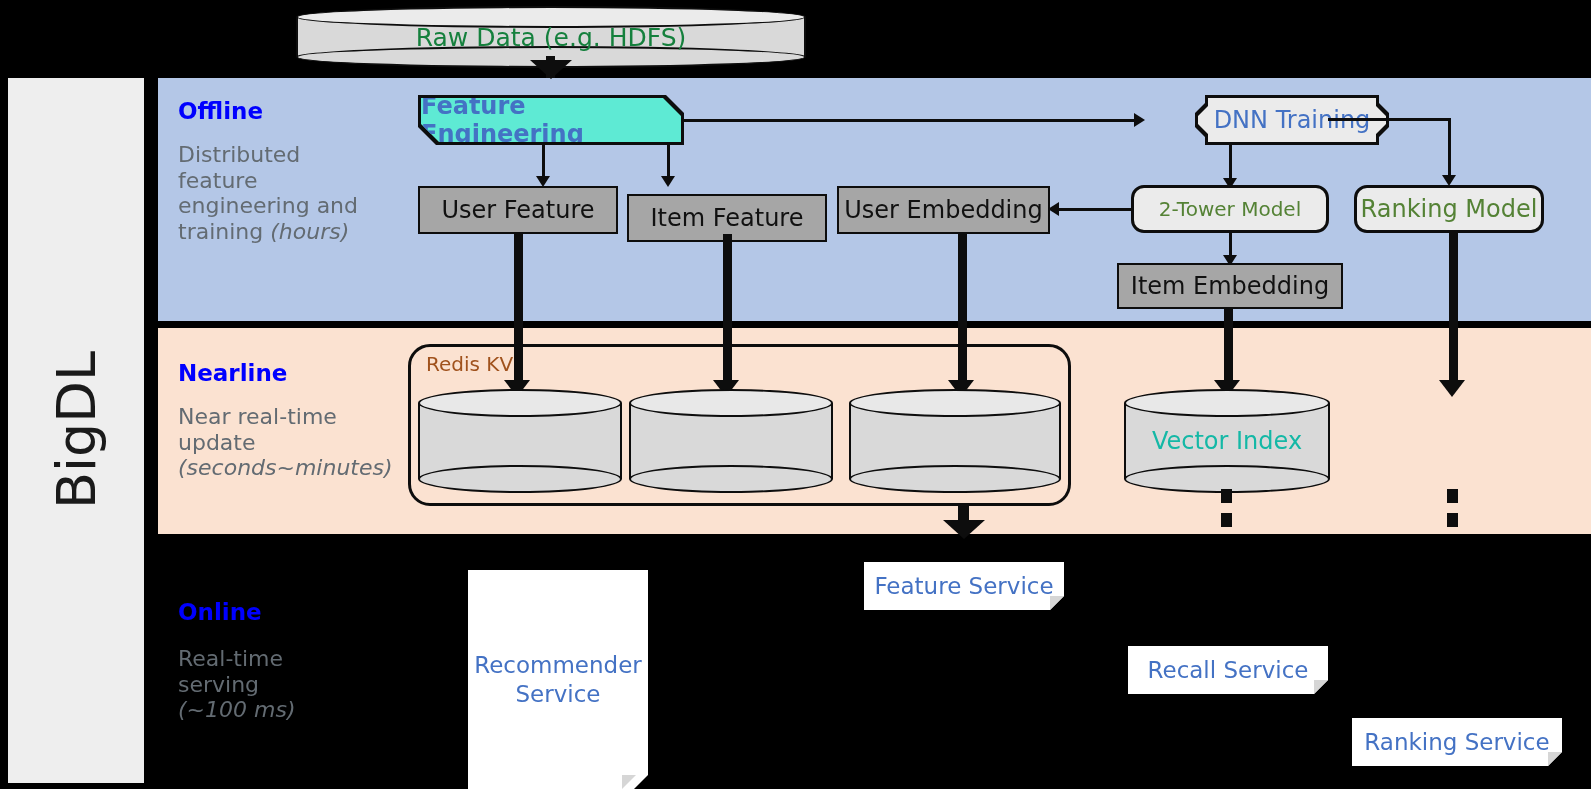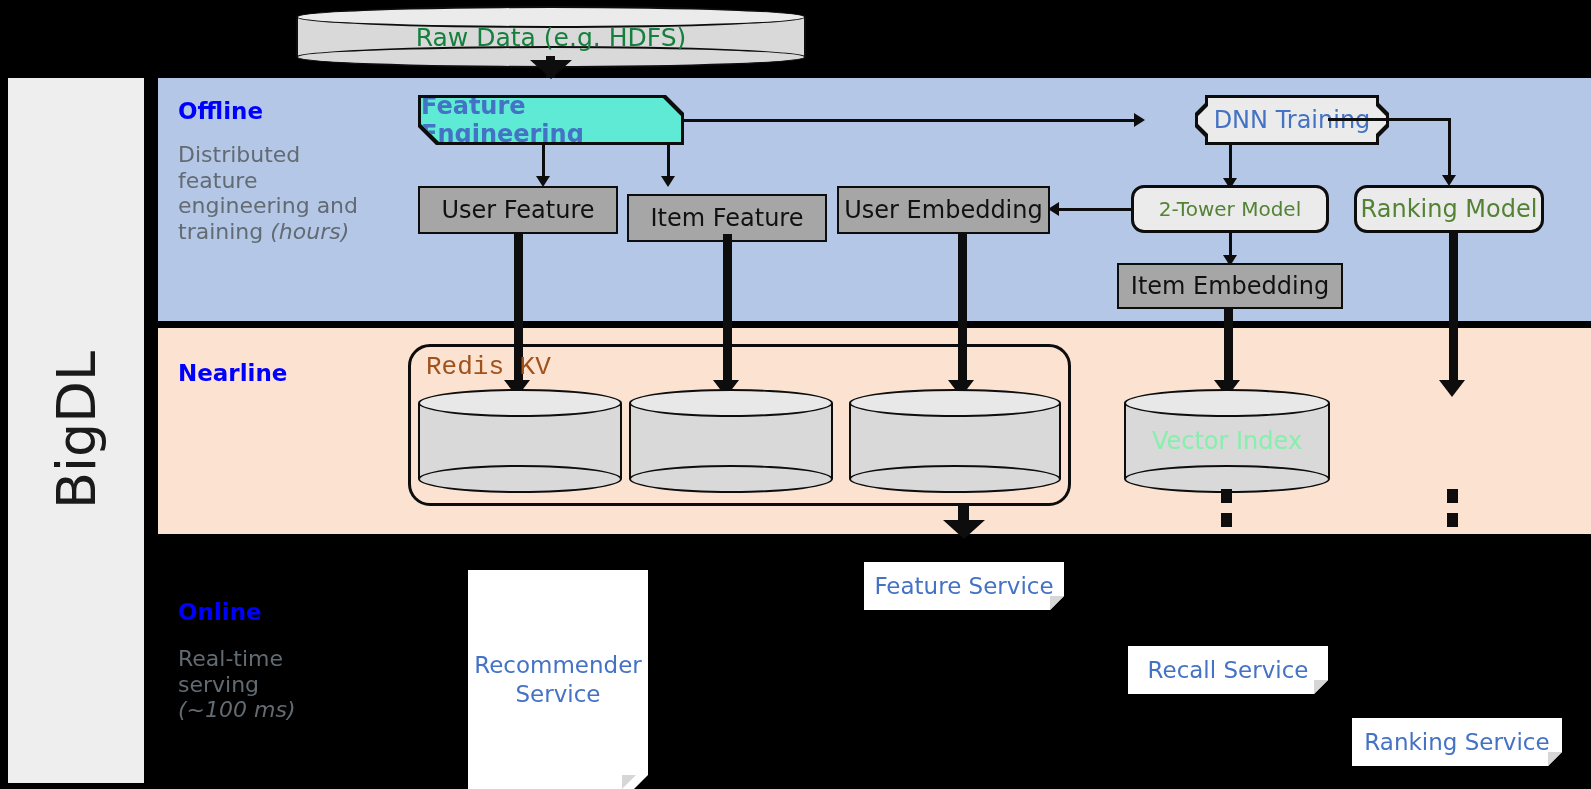--- a/index.html
+++ b/index.html
@@ -60,37 +60,37 @@
   .cyl{position:absolute;}
   .cyl .body{position:absolute;left:0;right:0;top:14px;bottom:14px;
     background:#d9d9d9;border-left:2.5px solid #0d0d0d;border-right:2.5px solid #0d0d0d;
     box-sizing:border-box;}
   .cyl .top{position:absolute;left:0;right:0;top:0;height:28px;
     background:#e8e8e8;border:2.5px solid #0d0d0d;border-radius:50%;box-sizing:border-box;}
   .cyl .bottom{position:absolute;left:0;right:0;bottom:0;height:28px;
     background:#d9d9d9;border:2.5px solid #0d0d0d;border-radius:50%;box-sizing:border-box;}
   .cyl .cyl-label{position:absolute;left:0;right:0;top:0;bottom:0;
     display:flex;align-items:center;justify-content:center;
-    color:#86efac;font-size:24px;z-index:3;}
+    color:#14b8a6;font-size:24px;z-index:3;}
 
   
   .rawcyl{position:absolute;}
   .rawcyl .body{position:absolute;left:0;right:0;top:11px;bottom:11px;
     background:#d9d9d9;border-left:2.5px solid #0d0d0d;border-right:2.5px solid #0d0d0d;box-sizing:border-box;}
   .rawcyl .top{position:absolute;left:0;right:0;top:0;height:22px;background:#ebebeb;
     border:2.5px solid #0d0d0d;border-radius:50%;box-sizing:border-box;}
   .rawcyl .bottom{position:absolute;left:0;right:0;bottom:0;height:22px;background:#d9d9d9;
     border:2.5px solid #0d0d0d;border-radius:50%;box-sizing:border-box;}
   .rawcyl .raw-label{position:absolute;inset:0;display:flex;align-items:center;
     justify-content:center;color:#15803d;font-size:25px;z-index:3;}
 
   
   .redis-container{position:absolute;border:3px solid #0d0d0d;border-radius:22px;
     background:transparent;box-sizing:border-box;}
-  .redis-label{position:absolute;color:#a0521d;font-size:26px;font-family:Liberation Mono, monospace;}
+  .redis-label{position:absolute;color:#a0521d;font-size:20px;}
 
   
   .ln{position:absolute;background:#0d0d0d;}
   .thin-v{width:2.5px;}
   .thin-h{height:2.5px;}
   .thick-v{width:9px;}
   .arrow-down-thin{position:absolute;width:0;height:0;
     border-left:7px solid transparent;border-right:7px solid transparent;
     border-top:11px solid #0d0d0d;}
   .arrow-down-thick{position:absolute;width:0;height:0;
@@ -122,20 +122,25 @@
 
   <div class="layer-label" style="left:178px;top:98px;">Offline</div>
   <div class="layer-desc" style="left:178px;top:142px;width:210px;">
     <div>Distributed</div>
     <div>feature</div>
     <div>engineering and</div>
     <div><span>training </span><i>(hours)</i></div>
   </div>
 
   <div class="layer-label" style="left:178px;top:360px;">Nearline</div>
+  <div class="layer-desc" style="left:178px;top:404px;width:230px;">
+    <div>Near real-time</div>
+    <div>update</div>
+    <div><i>(seconds~minutes)</i></div>
+  </div>
 
   <div class="layer-label" style="left:178px;top:599px;">Online</div>
   <div class="layer-desc" style="left:178px;top:646px;width:220px;">
     <div>Real-time</div>
     <div>serving</div>
     <div><i>(~100 ms)</i></div>
   </div>
 
   <div class="rawcyl" style="left:296px;top:6px;width:510px;height:62px;">
     <div class="body"></div>

